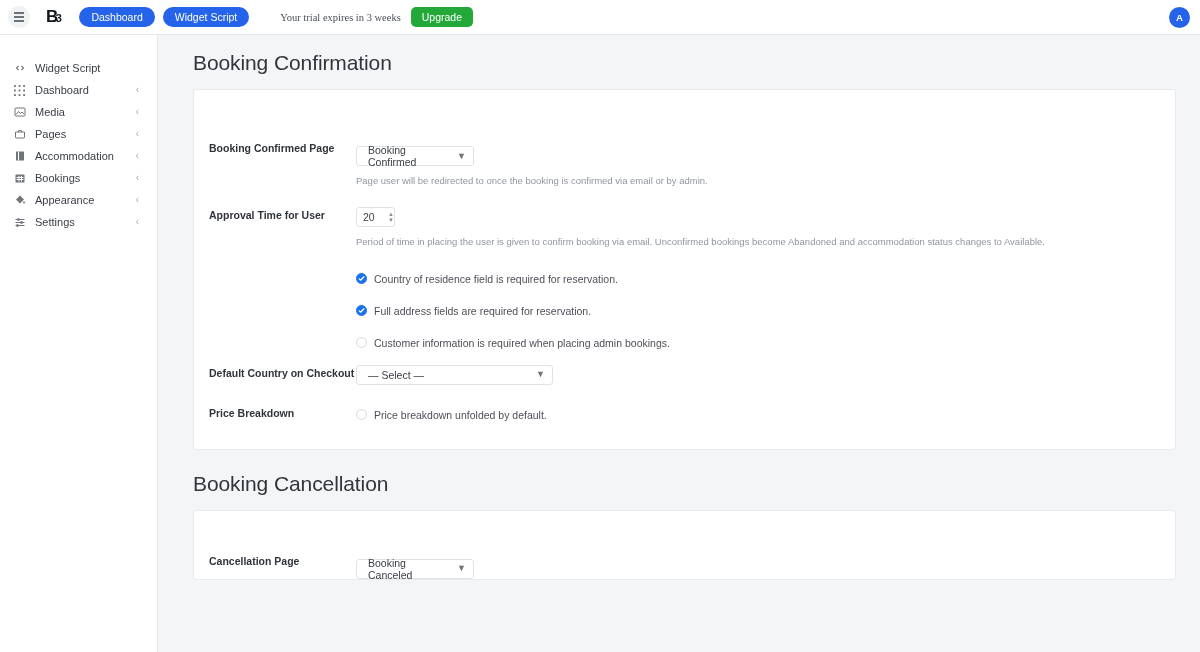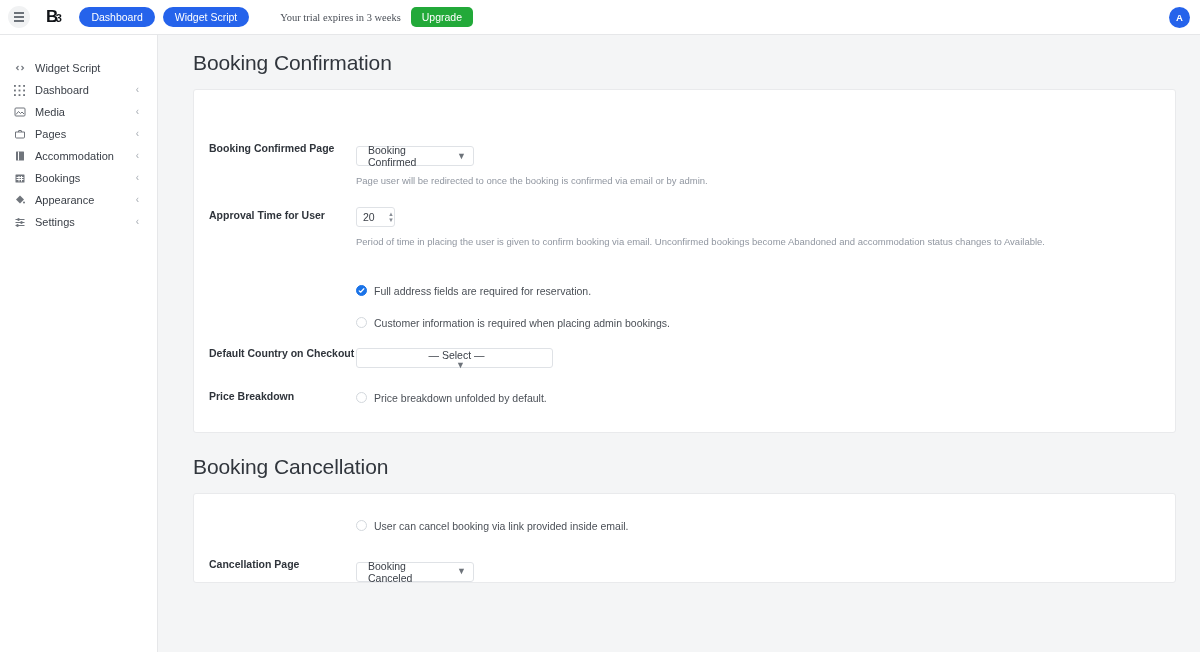--- a/index.html
+++ b/index.html
@@ -207,21 +207,21 @@
     font-size: 10.5px;
     color: #3b4048;
     display: inline-flex;
     align-items: center;
     padding: 0 7px 0 11px;
     cursor: pointer;
     position: relative;
     justify-content: space-between;
   }
   .select.narrow { width: 118px; }
-  .select.wide { width: 197px; flex-direction: column; }
+  .select.wide { width: 197px; }
   .select .chev { color: #6d737a; font-size: 9px; line-height: 1; margin-left: 8px; }
 
   .helptext {
     font-size: 9.5px;
     color: #9096a0;
     margin-top: 8px;
     line-height: 1.4;
   }
 
   .spinner {
@@ -408,20 +408,28 @@
         </div>
         <div class="helptext">Period of time in placing the user is given to confirm booking via email. Unconfirmed bookings become Abandoned and accommodation status changes to Available.</div>
       </div>
     </div>
 
     <div class="gap-md"></div>
 
     <div class="row">
       <div class="row-label"></div>
       <div class="row-field">
+        <div class="opt">
+          <span class="checkbox checked">
+            <svg width="7" height="7" viewBox="0 0 24 24" fill="none" stroke="#ffffff" stroke-width="4" stroke-linecap="round" stroke-linejoin="round">
+                <polyline points="4,13 9,18 20,6"></polyline>
+              </svg>
+          </span>
+          <span class="opt-text">Country of residence field is required for reservation.</span>
+        </div>
         <div class="gap-sm"></div>
         <div class="opt">
           <span class="checkbox checked">
             <svg width="7" height="7" viewBox="0 0 24 24" fill="none" stroke="#ffffff" stroke-width="4" stroke-linecap="round" stroke-linejoin="round">
                 <polyline points="4,13 9,18 20,6"></polyline>
               </svg>
           </span>
           <span class="opt-text">Full address fields are required for reservation.</span>
         </div>
         <div class="gap-sm"></div>
@@ -459,31 +467,20 @@
         </div>
       </div>
     </div>
 
   </div>
 
   <h1 class="section-title" style="margin-top:22px;">Booking Cancellation</h1>
 
   <div class="panel" style="padding-bottom:0;">
 
-    <div class="row">
-      <div class="row-label"></div>
-      <div class="row-field">
-        <div class="opt">
-          <span class="checkbox">
-            
-          </span>
-          <span class="opt-text">User can cancel booking via link provided inside email.</span>
-        </div>
-      </div>
-    </div>
 
     <div class="gap-md"></div>
 
     <div class="row">
       <div class="row-label">Cancellation Page</div>
       <div class="row-field">
         <div class="select narrow">
           <span>Booking Canceled</span>
           <span class="chev">▼</span>
         </div>

